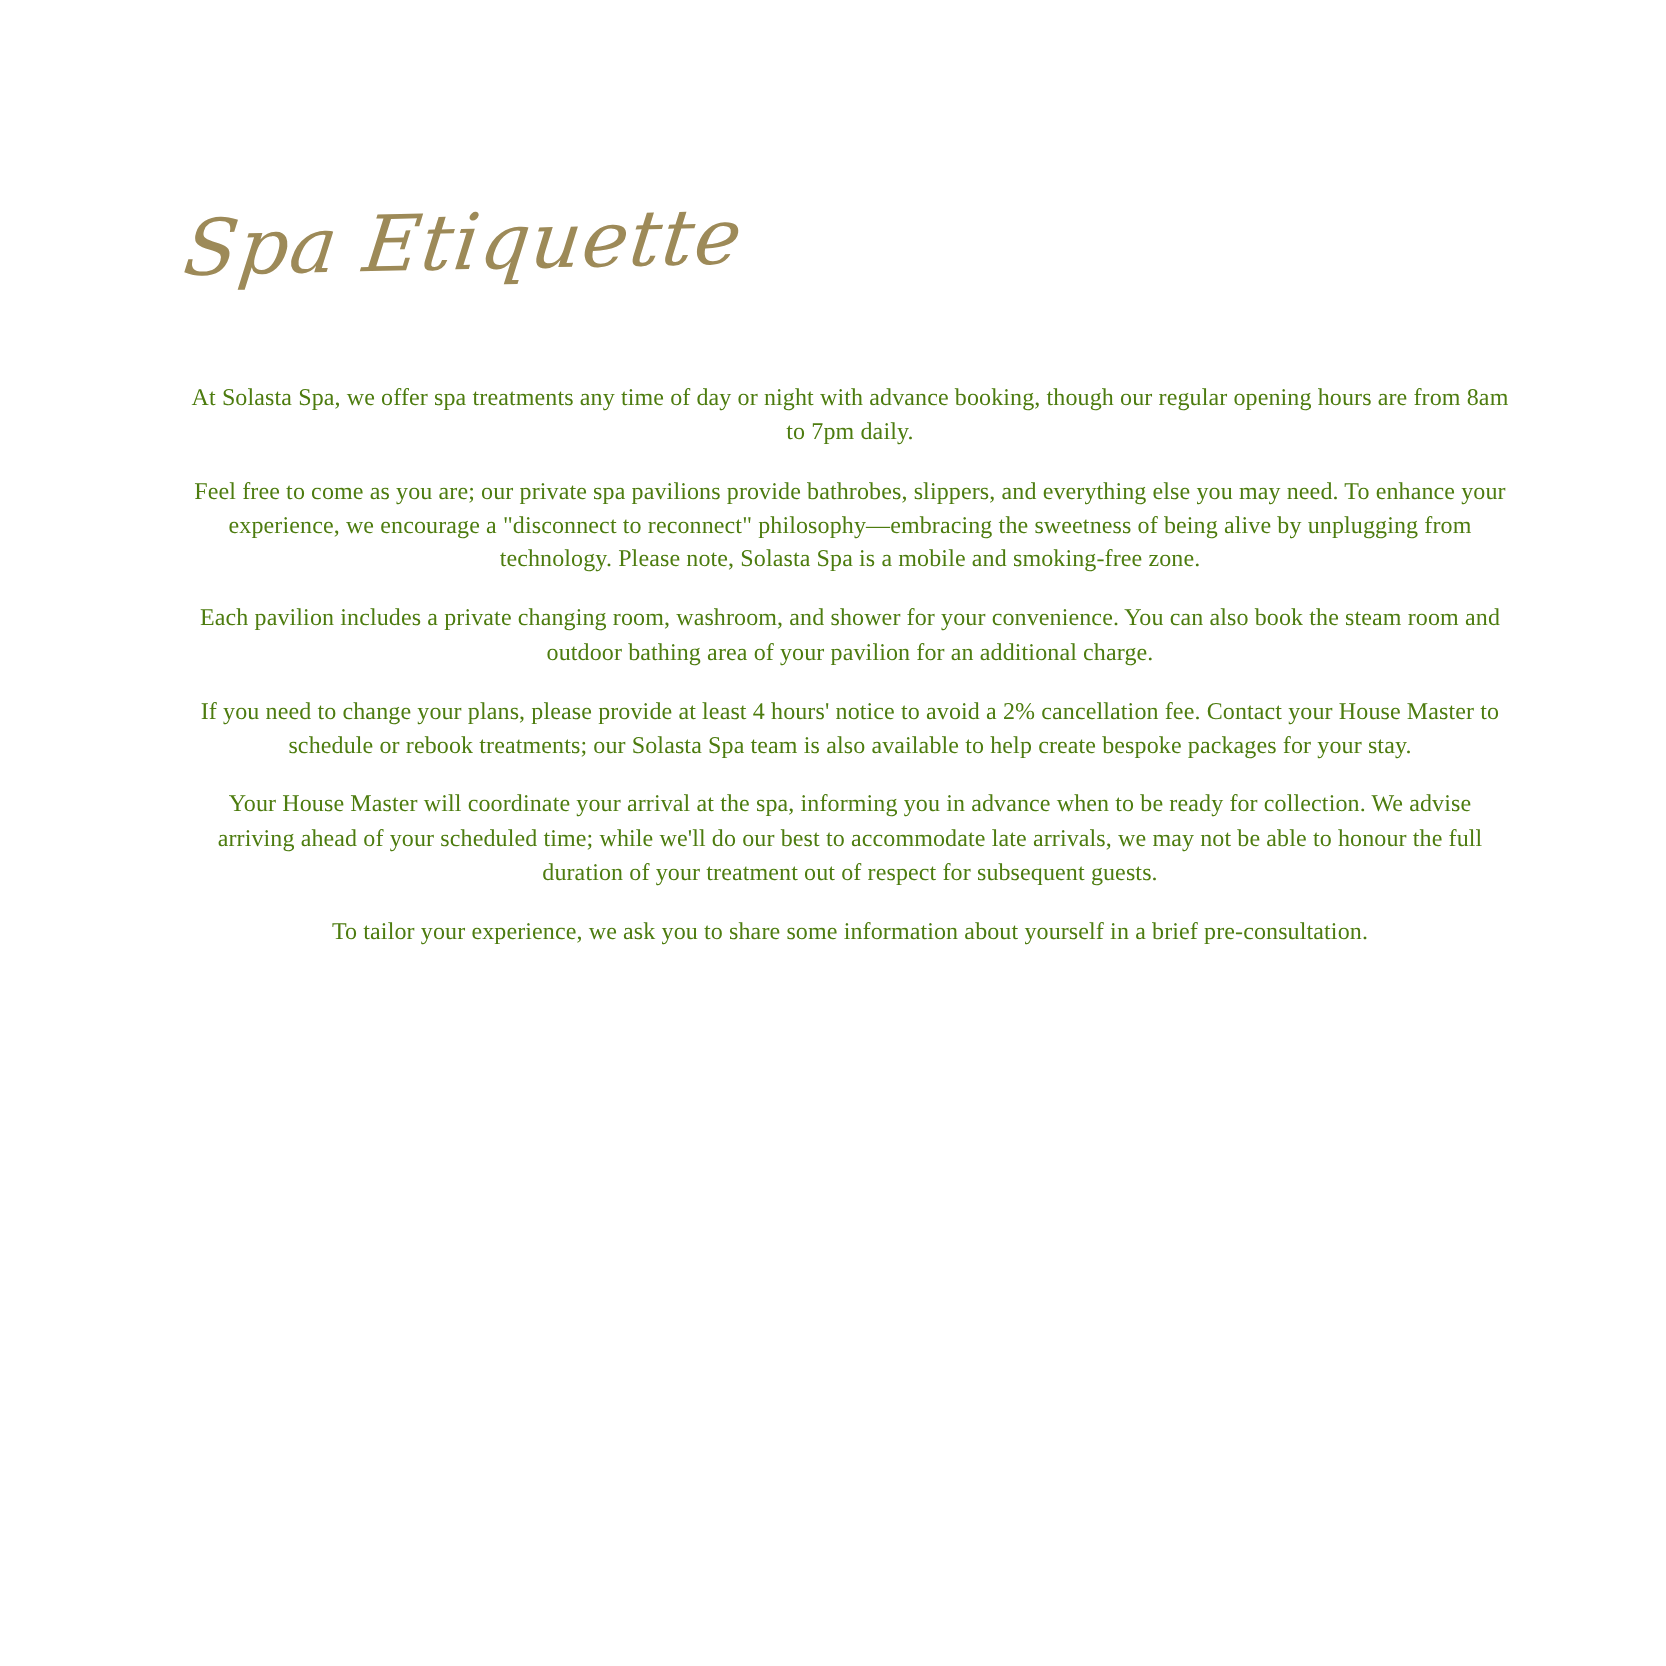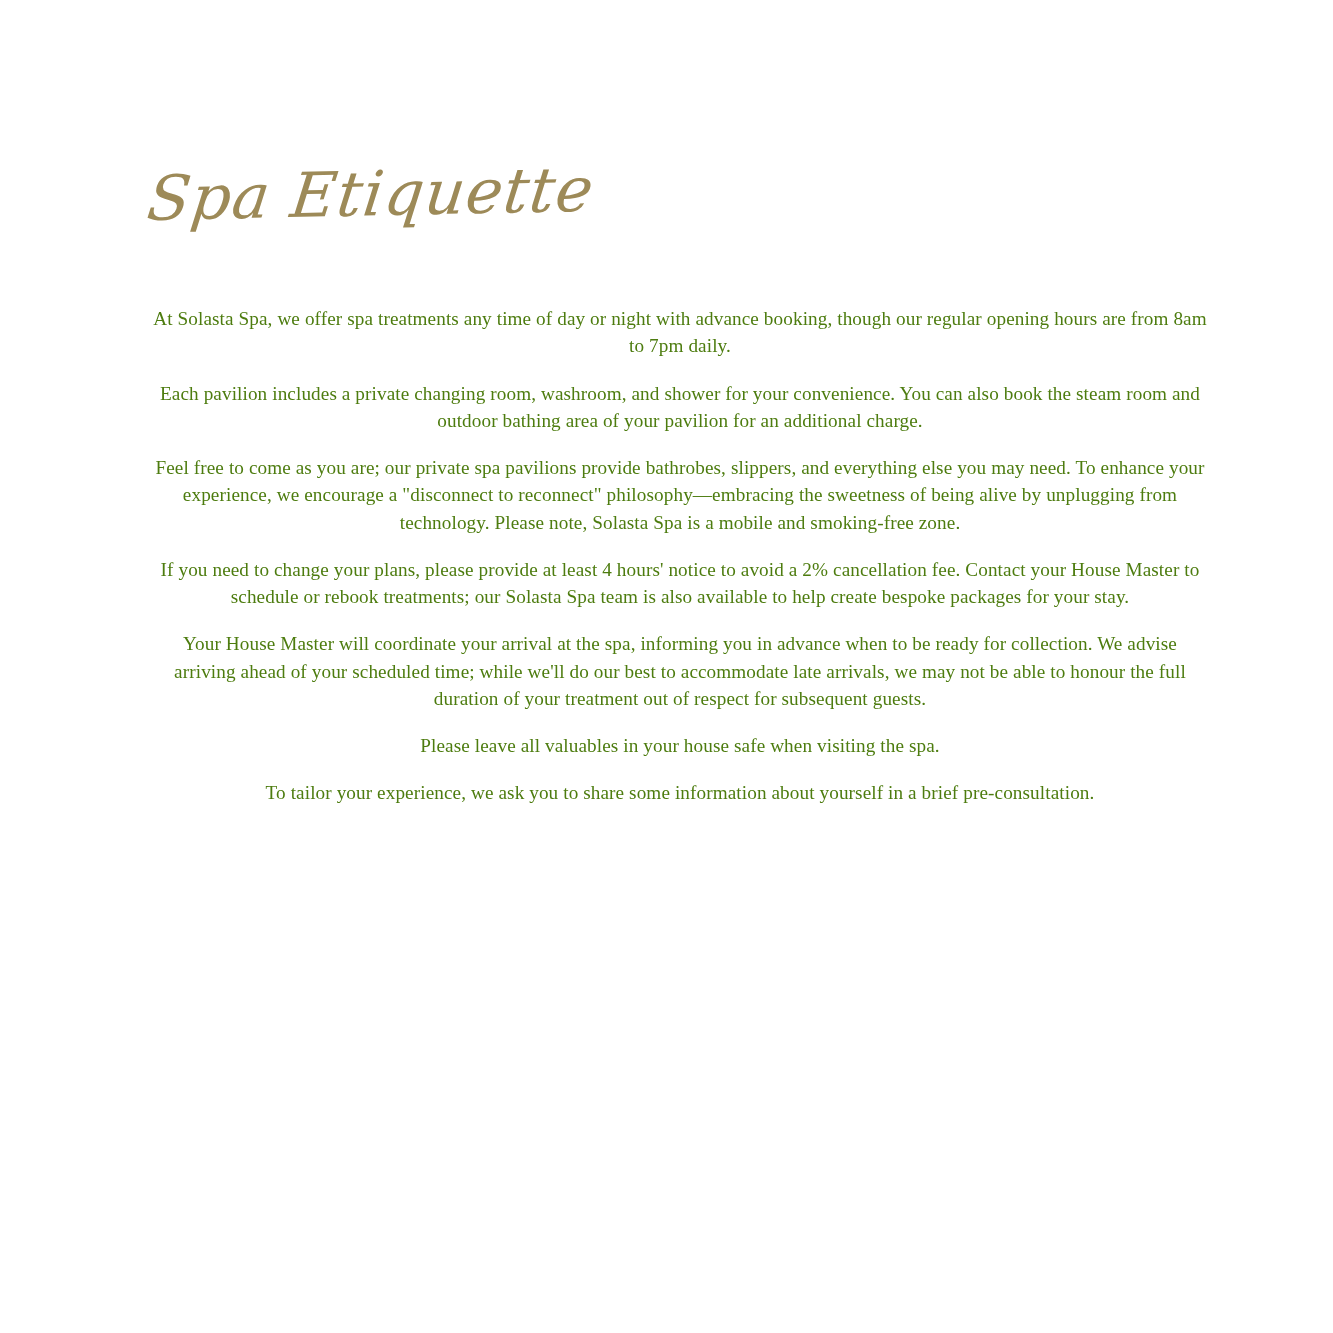--- a/index.html
+++ b/index.html
@@ -56,21 +56,20 @@
 </style>
 </head>
 <body>
 
 <div class="page">
 
   <h1 class="title">Spa Etiquette</h1>
 
   <div class="content">
     <p class="para">At Solasta Spa, we offer spa treatments any time of day or night with advance booking, though our regular opening hours are from 8am to 7pm daily.</p>
+    <p class="para">Feel free to come as you are; our private spa pavilions provide bathrobes, slippers, and everything else you may need. To enhance your experience, we encourage a "disconnect to reconnect" philosophy—embracing the sweetness of being alive by unplugging from technology. Please note, Solasta Spa is a mobile and smoking-free zone.</p>
     <p class="para">Each pavilion includes a private changing room, washroom, and shower for your convenience. You can also book the steam room and outdoor bathing area of your pavilion for an additional charge.</p>
-    <p class="para">Feel free to come as you are; our private spa pavilions provide bathrobes, slippers, and everything else you may need. To enhance your experience, we encourage a "disconnect to reconnect" philosophy—embracing the sweetness of being alive by unplugging from technology. Please note, Solasta Spa is a mobile and smoking-free zone.</p>
     <p class="para">If you need to change your plans, please provide at least 4 hours' notice to avoid a 2% cancellation fee. Contact your House Master to schedule or rebook treatments; our Solasta Spa team is also available to help create bespoke packages for your stay.</p>
     <p class="para">Your House Master will coordinate your arrival at the spa, informing you in advance when to be ready for collection. We advise arriving ahead of your scheduled time; while we'll do our best to accommodate late arrivals, we may not be able to honour the full duration of your treatment out of respect for subsequent guests.</p>
-    <p class="para">Please leave all valuables in your house safe when visiting the spa.</p>
     <p class="para">To tailor your experience, we ask you to share some information about yourself in a brief pre-consultation.</p>
   </div>
 
 </div>
 
 </body></html>

